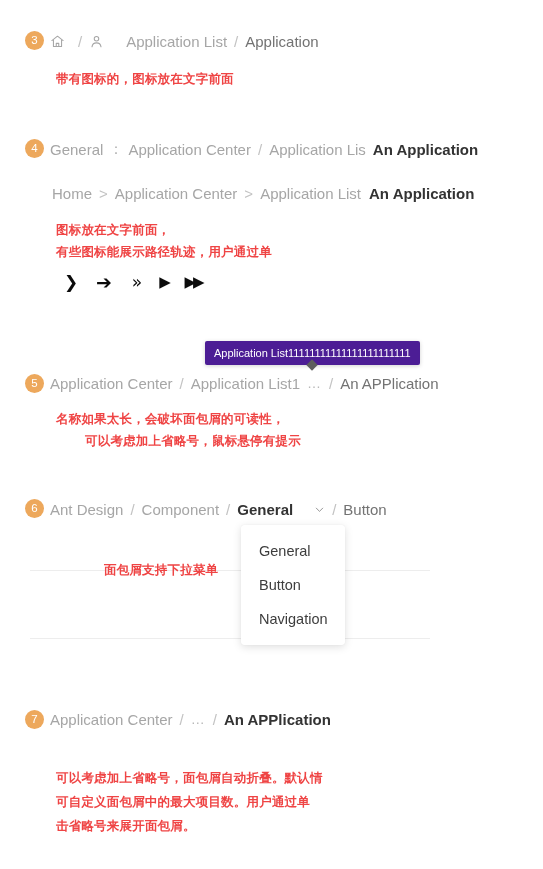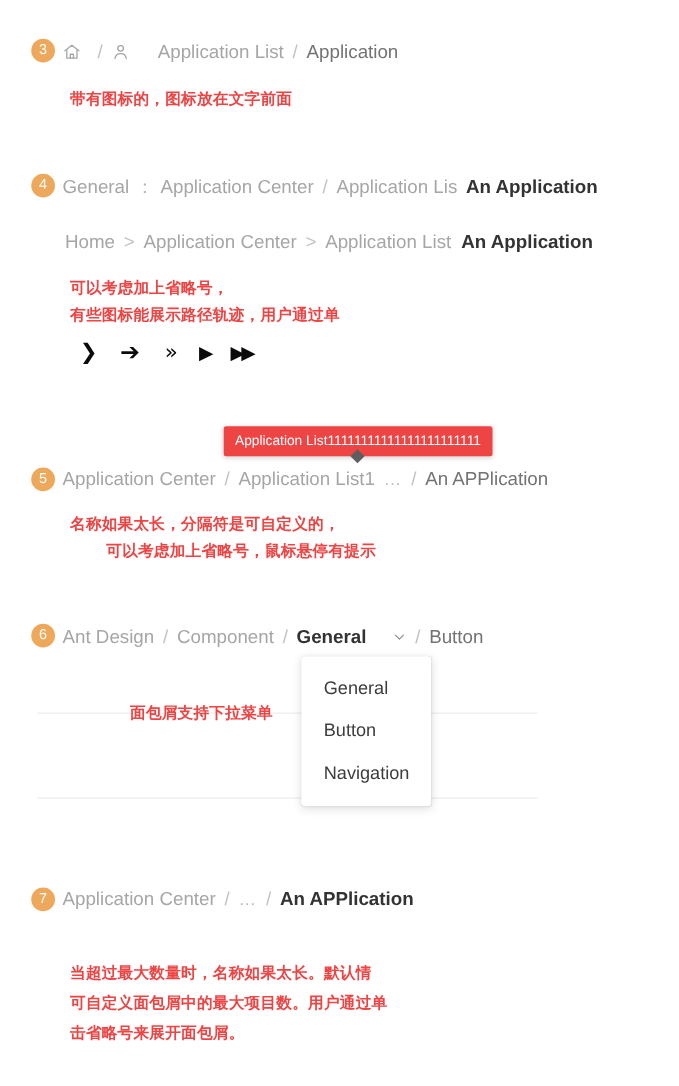--- a/index.html
+++ b/index.html
@@ -106,29 +106,30 @@
   }
   .g1 { font-size: 17px; width: 30px; }
   .g2 { font-size: 19px; width: 36px; font-weight: bold; }
   .g3 { font-size: 17px; width: 30px; }
   .g4 { font-size: 15px; width: 26px; }
   .g5 { font-size: 15px; width: 30px; letter-spacing: -3px; }
 
   
   .tooltip {
     position: absolute;
-    background: #ef4444;
+    background: #4c1d95;
     color: #ffffff;
     font-size: 11px;
     line-height: 14px;
     padding: 5px 9px;
     border-radius: 2px;
     white-space: nowrap;
     font-family: "Liberation Sans", sans-serif;
     box-shadow: 0 1px 4px rgba(0,0,0,.18);
+    margin-left: 26px;
   }
   .tooltip .arrow {
     position: absolute;
     left: 50%;
     bottom: -4px;
     margin-left: -4px;
     width: 8px;
     height: 8px;
     background: #5e5e5e;
     transform: rotate(45deg);
@@ -217,21 +218,21 @@
 
   <div class="crumbs" style="top:52px;height:22px;left:52px;">
     <span class="crumb">Home</span>
     <span class="sep">&gt;</span>
     <span class="crumb">Application Center</span>
     <span class="sep">&gt;</span>
     <span class="crumb">Application List</span>
     <span class="crumb strongish" style="margin-left:8px;">An Application</span>
   </div>
 
-  <div class="note" style="top:89px;">可以考虑加上省略号，</div>
+  <div class="note" style="top:89px;">图标放在文字前面，</div>
   <div class="note" style="top:111px;">有些图标能展示路径轨迹，用户通过单</div>
 
   <div class="glyph-row" style="top:141px;">
     <span class="glyph g1">❯</span>
     <span class="glyph g2">➔</span>
     <span class="glyph g3">»</span>
     <span class="glyph g4">▶</span>
     <span class="glyph g5">▶▶</span>
   </div>
 </div>
@@ -246,21 +247,21 @@
 
   <div class="crumbs" style="top:34px;height:22px;">
     <span class="crumb">Application Center</span>
     <span class="sep">/</span>
     <span class="crumb">Application List1</span>
     <span class="ellipsis-crumb" style="margin-left:7px;">…</span>
     <span class="sep">/</span>
     <span class="crumb current">An APPlication</span>
   </div>
 
-  <div class="note" style="top:70px;">名称如果太长，分隔符是可自定义的，</div>
+  <div class="note" style="top:70px;">名称如果太长，会破坏面包屑的可读性，</div>
   <div class="note" style="top:92px;margin-left:29px;">可以考虑加上省略号，鼠标悬停有提示</div>
 </div>
 
 <div class="section" style="top:490px;height:170px;">
   <div class="rule" style="left:30px;width:400px;top:80px;"></div>
   <div class="rule" style="left:30px;width:400px;top:148px;"></div>
 
   <div class="badge" style="top:9px;">6</div>
 
   <div class="crumbs" style="top:8px;height:22px;">
@@ -293,16 +294,16 @@
   <div class="badge" style="top:5px;">7</div>
 
   <div class="crumbs" style="top:3px;height:22px;">
     <span class="crumb">Application Center</span>
     <span class="sep">/</span>
     <span class="ellipsis-crumb">…</span>
     <span class="sep">/</span>
     <span class="crumb strongish">An APPlication</span>
   </div>
 
-  <div class="note" style="top:62px;">当超过最大数量时，名称如果太长。默认情</div>
+  <div class="note" style="top:62px;">可以考虑加上省略号，面包屑自动折叠。默认情</div>
   <div class="note" style="top:86px;">可自定义面包屑中的最大项目数。用户通过单</div>
   <div class="note" style="top:110px;">击省略号来展开面包屑。</div>
 </div>
 
 </body></html>

